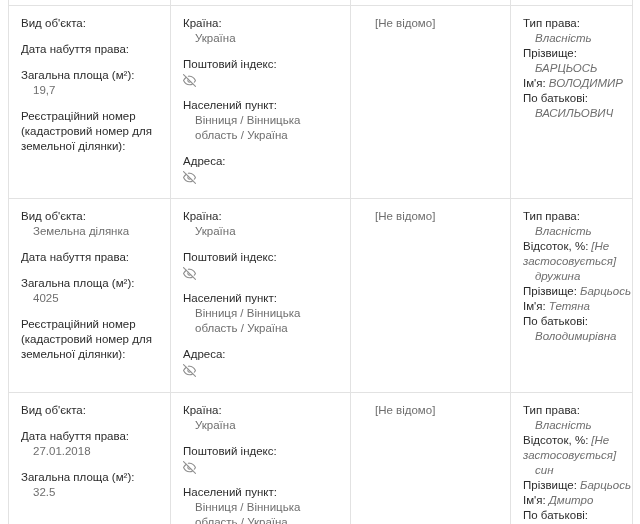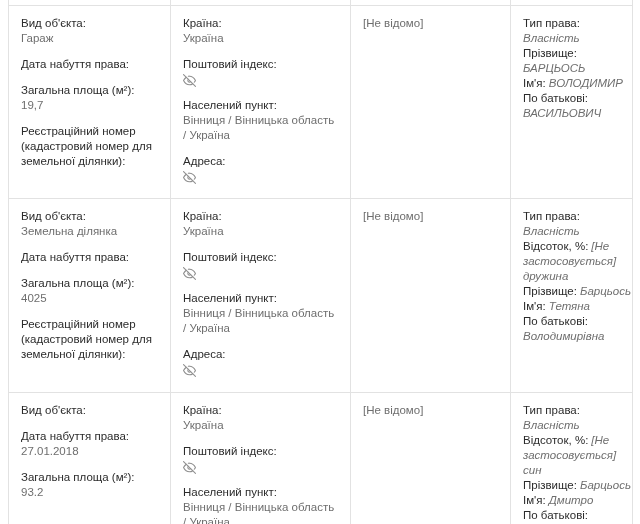--- a/index.html
+++ b/index.html
@@ -28,21 +28,21 @@
   }
   .cell:last-child{border-right:1px solid #e2e2e2;}
   .sliver .cell{padding:0;}
   .field{margin-bottom:11px;}
   .lbl{
     font-weight:400;color:#2b2b2b;
     font-size:11.5px;line-height:15px;
   }
   .val{
     font-weight:400;color:#6e6e6e;
-    font-size:11.5px;line-height:15px;
+    font-size:11.5px;line-height:15px;margin-left:12px;
   }
   .line{font-size:11.5px;line-height:15px;}
   .line .lbl{display:inline;margin-top:24px;}
   .line .val{display:inline;font-style:italic;}
   .line .lbl + .val{margin-left:3px;}
   .eye{display:block;margin-top:2px;}
 </style>
 </head>
 <body>
 
@@ -50,21 +50,20 @@
     <div class="row sliver">
       <div class="cell"></div>
       <div class="cell"></div>
       <div class="cell"></div>
       <div class="cell"></div>
     </div>
     <div class="row r1">
       <div class="cell">
         <div class="field">
           <div class="lbl">Вид об'єкта:</div>
-          <div class="val">Гараж</div>
         </div>
         <div class="field">
           <div class="lbl">Дата набуття права:</div>
         </div>
         <div class="field">
           <div class="lbl">Загальна площа (м²):</div>
           <div class="val">19,7</div>
         </div>
         <div class="field">
           <div class="lbl">Реєстраційний номер (кадастровий номер для земельної ділянки):</div>
@@ -162,21 +161,21 @@
       <div class="cell">
         <div class="field">
           <div class="lbl">Вид об'єкта:</div>
         </div>
         <div class="field">
           <div class="lbl">Дата набуття права:</div>
           <div class="val">27.01.2018</div>
         </div>
         <div class="field">
           <div class="lbl">Загальна площа (м²):</div>
-          <div class="val">93.2</div>
+          <div class="val">32.5</div>
         </div>
       </div>
       <div class="cell">
         <div class="field">
           <div class="lbl">Країна:</div>
           <div class="val">Україна</div>
         </div>
         <div class="field"><div class="lbl">Поштовий індекс:</div><span><svg class="eye" width="13" height="13" viewBox="0 0 24 24" fill="none" stroke="#8f8f8f" stroke-width="2" stroke-linecap="round" stroke-linejoin="round">
               <path d="M17.94 17.94A10.07 10.07 0 0 1 12 20c-7 0-11-8-11-8a18.45 18.45 0 0 1 5.06-5.94"></path>
               <path d="M9.9 4.24A9.12 9.12 0 0 1 12 4c7 0 11 8 11 8a18.5 18.5 0 0 1-2.16 3.19"></path>

